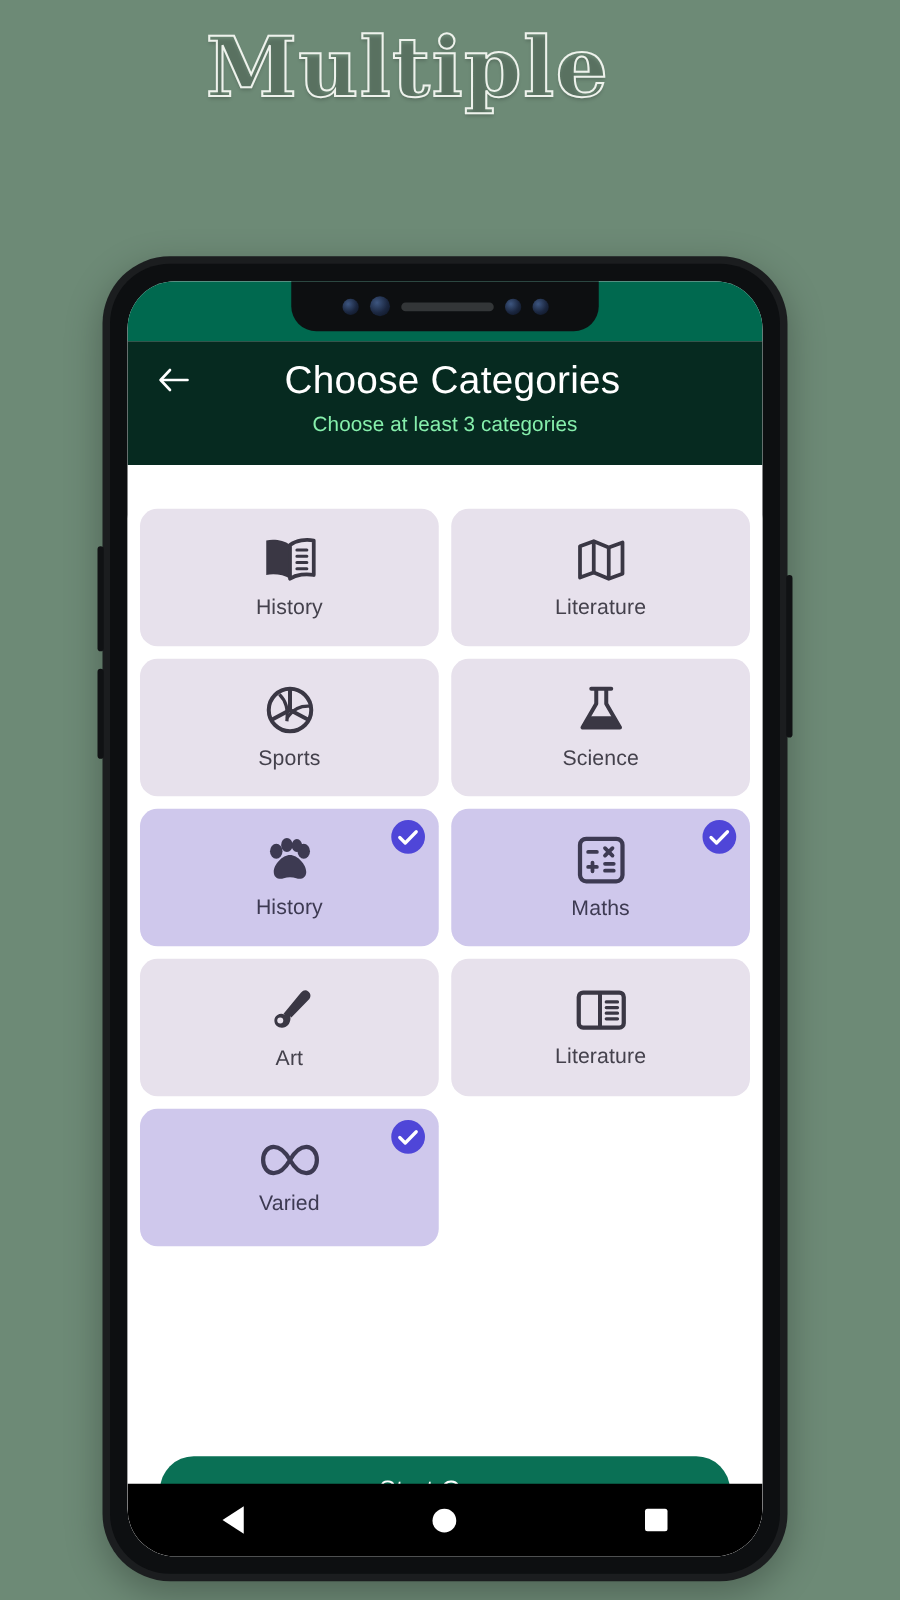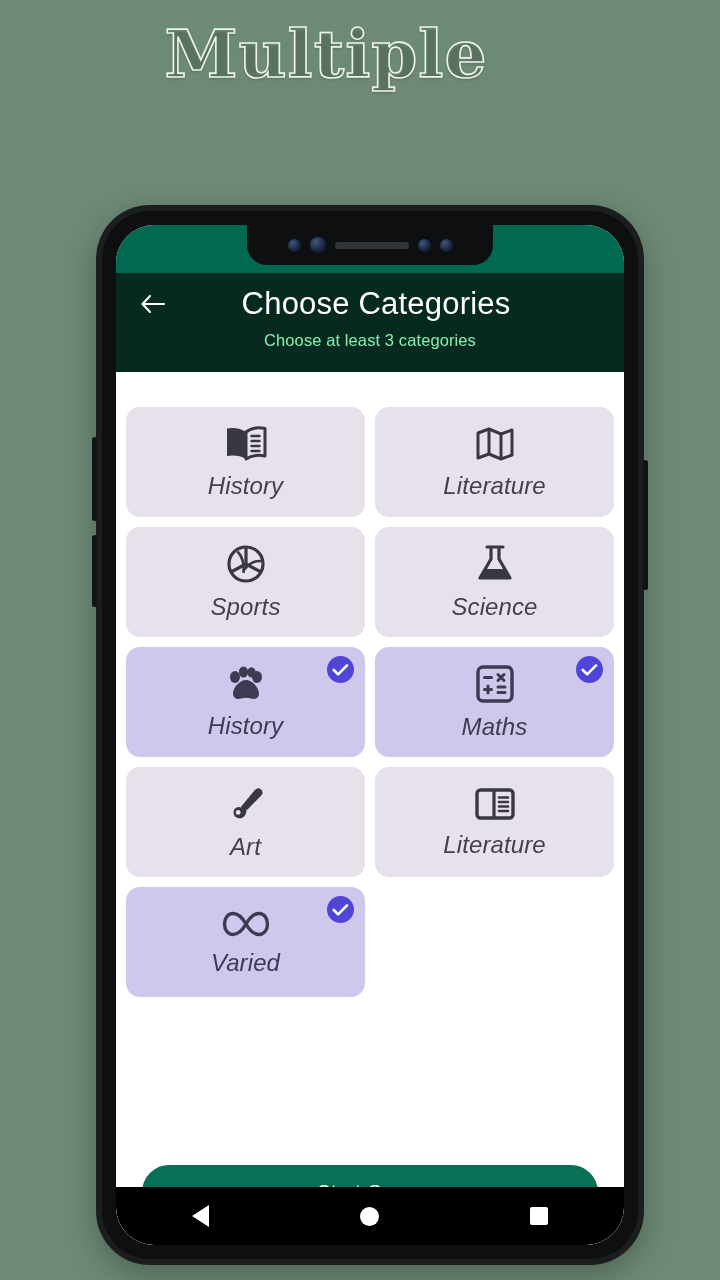--- a/index.html
+++ b/index.html
@@ -30,21 +30,21 @@
     letter-spacing: 1px;
     color: transparent;
     -webkit-text-stroke: 1.6px #eef2ec;
     text-shadow: 0 2px 3px rgba(0,0,0,0.18);
   }
   .promo-title .line { display: block; }
 
   
   .phone {
     position: absolute;
-    left: 96px;
+    left: 82px;
     top: 205px;
     width: 548px;
     height: 1060px;
     background: #1b1d1f;
     border-radius: 54px;
     box-shadow: 0 10px 30px rgba(0,0,0,0.28);
   }
   .phone-inner-bevel {
     position: absolute;
     left: 6px; top: 6px;
@@ -172,24 +172,23 @@
     flex-direction: column;
     align-items: center;
     justify-content: center;
     gap: 8px;
   }
   .tile.selected { background: #cfc8ec; }
 
   .tile-icon { color: #3a3744; display: flex; align-items: center; justify-content: center; }
   .tile.selected .tile-icon { color: #3d3a52; }
   .tile-label {
-    font-size: 24px;
+    font-size: 17px;
     color: #44414c;
     letter-spacing: 0.1px;
-    font-style: italic;
   }
   .tile.selected .tile-label { color: #3d3a52; }
 
   .check-badge {
     position: absolute;
     top: 9px; right: 11px;
     width: 27px; height: 27px;
     border-radius: 50%;
     background: #4f46d8;
     display: flex;

